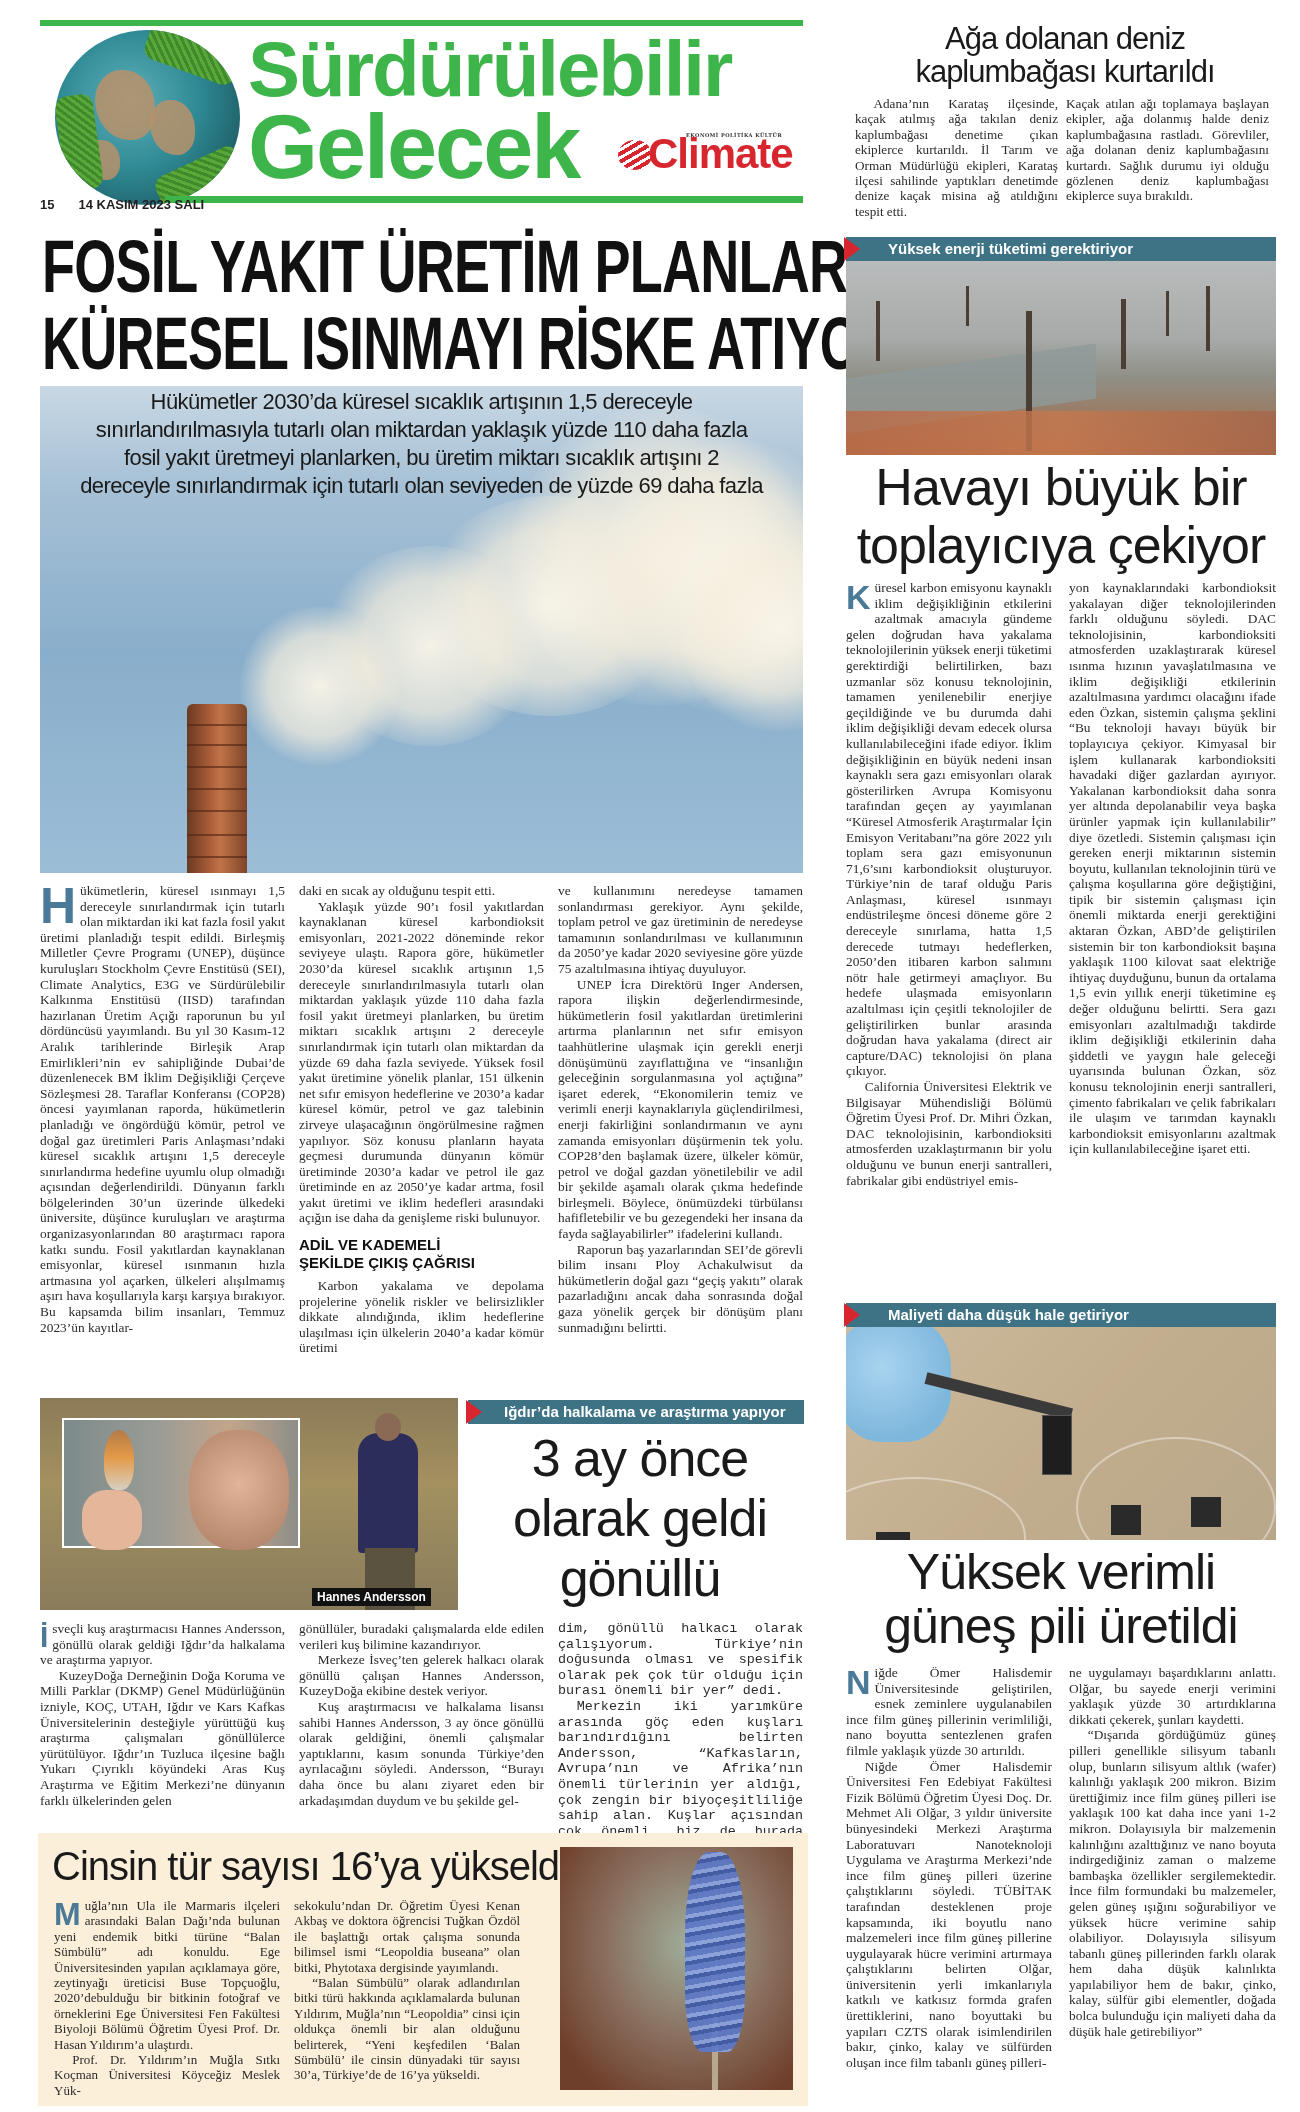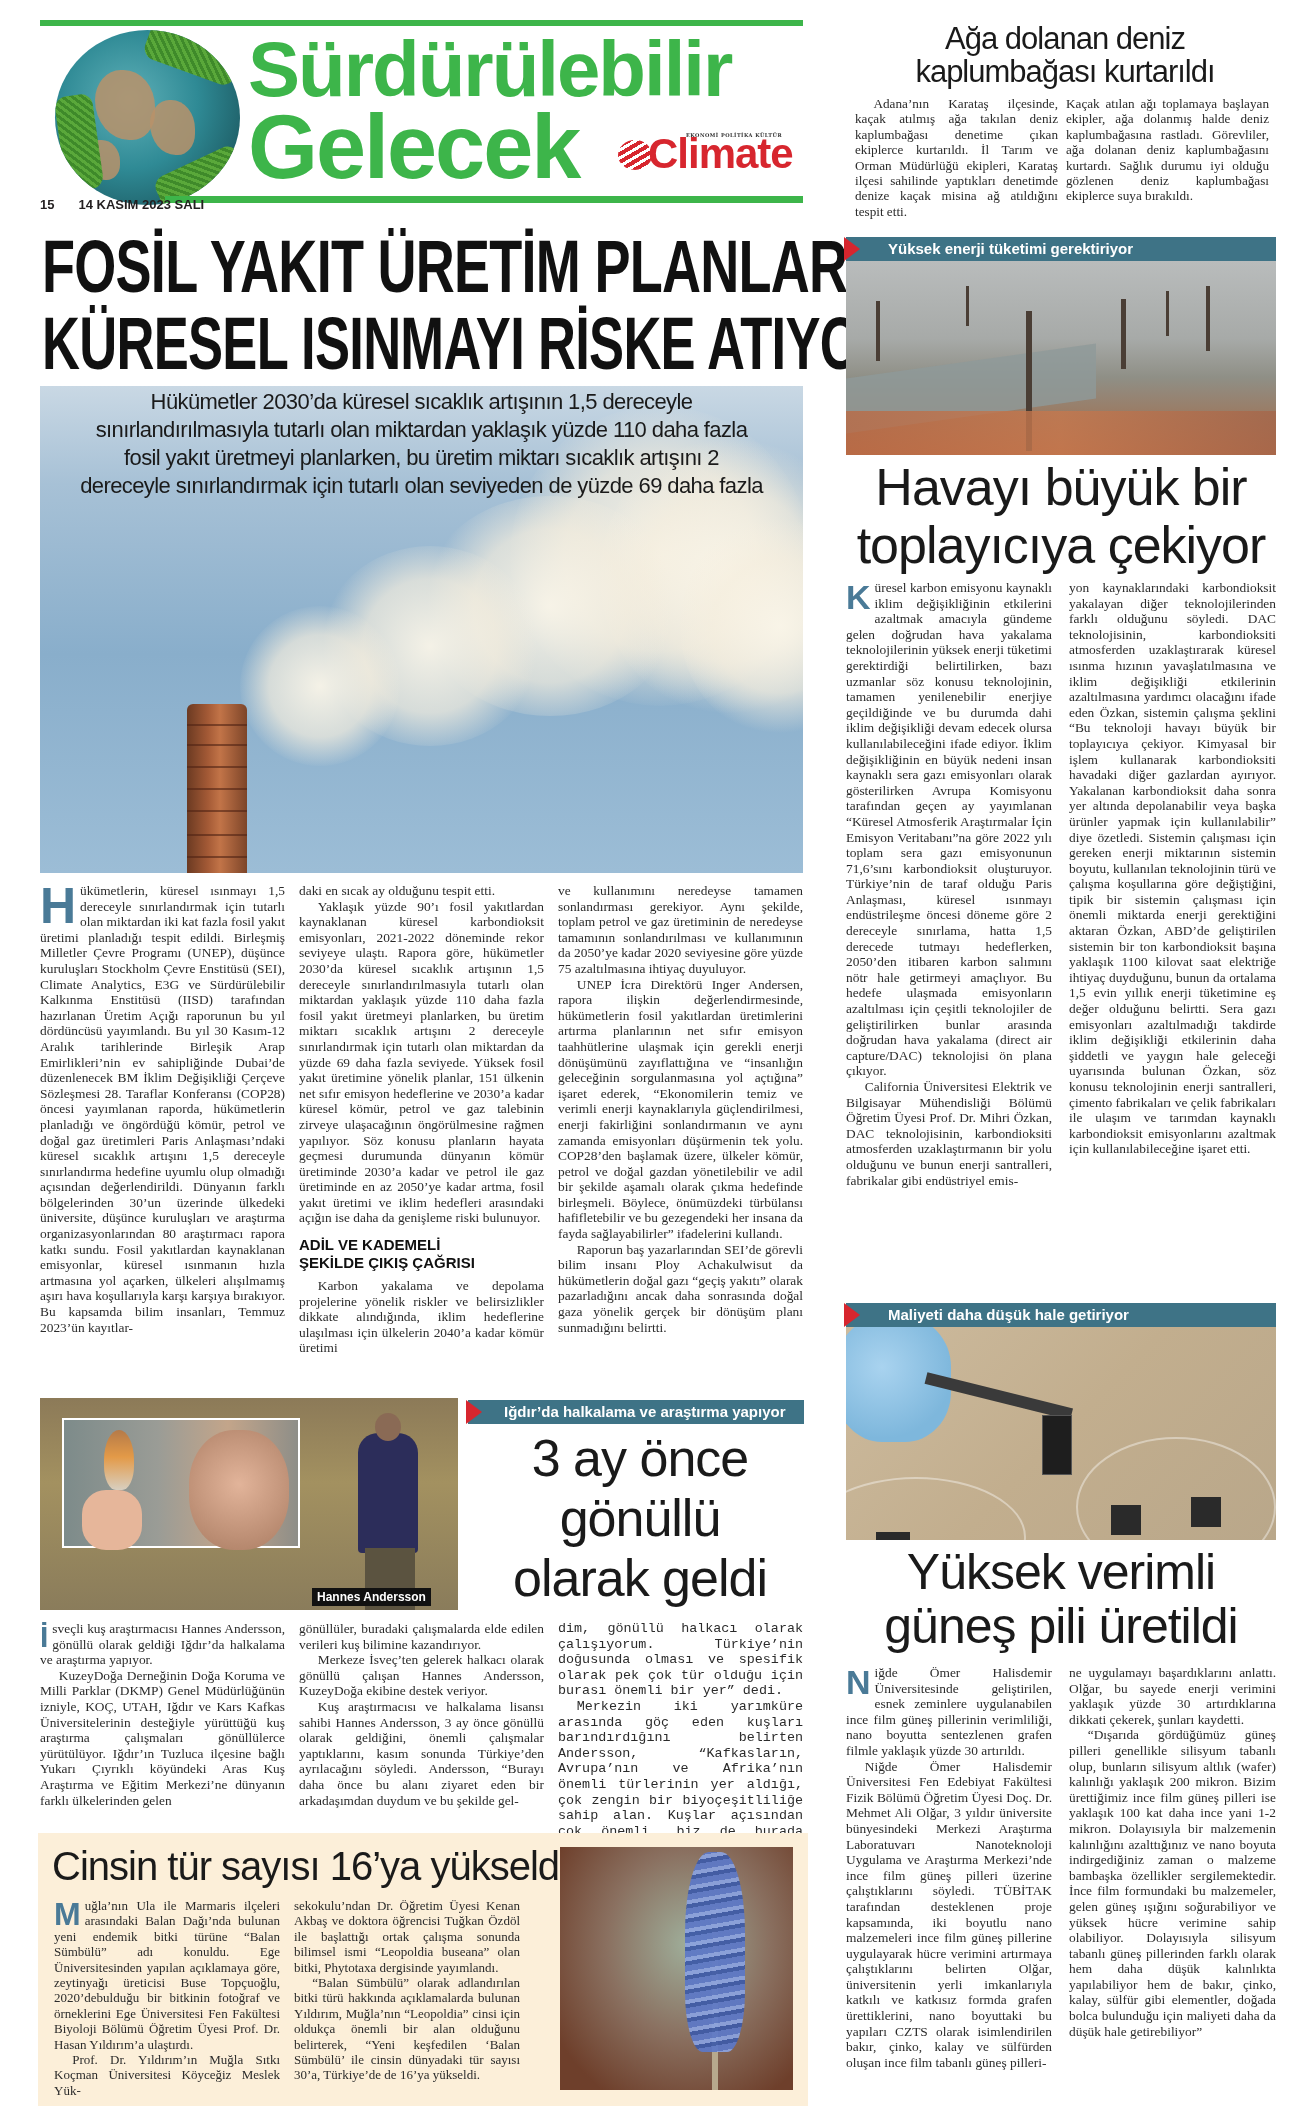--- a/index.html
+++ b/index.html
@@ -196,22 +196,22 @@
   <div class="abs" style="left:335px;top:15px;width:26px;height:28px;border-radius:50%;background:#8a6a55;"></div>
   <div class="abs" style="left:325px;top:150px;width:50px;height:62px;background:#5b5340;"></div>
   <div class="abs caption-tag" style="left:272px;top:190px;">Hannes Andersson</div>
 </div>
 <div class="abs label-bar" style="left:468px;top:1400px;width:336px;padding-left:36px;">
   <span class="label-arrow"></span>
   <span>Iğdır’da halkalama ve araştırma yapıyor</span>
 </div>
 <div class="abs h-light" style="left:480px;top:1428px;width:320px;font-size:52px;line-height:60px;">
   <div>3 ay önce</div>
+  <div>olarak geldi</div>
   <div>gönüllü</div>
-  <div>olarak geldi</div>
 </div>
 <div class="abs col" style="left:40px;top:1621px;width:245px;">
   <p class="first"><span class="drop" style="font-size:30px;line-height:28px;">İ</span><span>sveçli kuş araştırmacısı Hannes Andersson, gönüllü olarak geldiği Iğdır’da halkalama ve araştırma yapıyor.</span></p>
   <p>KuzeyDoğa Derneğinin Doğa Koruma ve Milli Parklar (DKMP) Genel Müdürlüğünün izniyle, KOÇ, UTAH, Iğdır ve Kars Kafkas Üniversitelerinin desteğiyle yürüttüğü kuş araştırma çalışmaları gönüllülerce yürütülüyor. Iğdır’ın Tuzluca ilçesine bağlı Yukarı Çıyrıklı köyündeki Aras Kuş Araştırma ve Eğitim Merkezi’ne dünyanın farklı ülkelerinden gelen</p>
 </div>
 <div class="abs col" style="left:299px;top:1621px;width:245px;">
   <p class="first">gönüllüler, buradaki çalışmalarda elde edilen verileri kuş bilimine kazandırıyor.</p>
   <p>Merkeze İsveç’ten gelerek halkacı olarak gönüllü çalışan Hannes Andersson, KuzeyDoğa ekibine destek veriyor.</p>
   <p>Kuş araştırmacısı ve halkalama lisansı sahibi Hannes Andersson, 3 ay önce gönüllü olarak geldiğini, önemli çalışmalar yaptıklarını, kasım sonunda Türkiye’den ayrılacağını söyledi. Andersson, “Burayı daha önce bu alanı ziyaret eden bir arkadaşımdan duydum ve bu şekilde gel-</p>
 </div>

